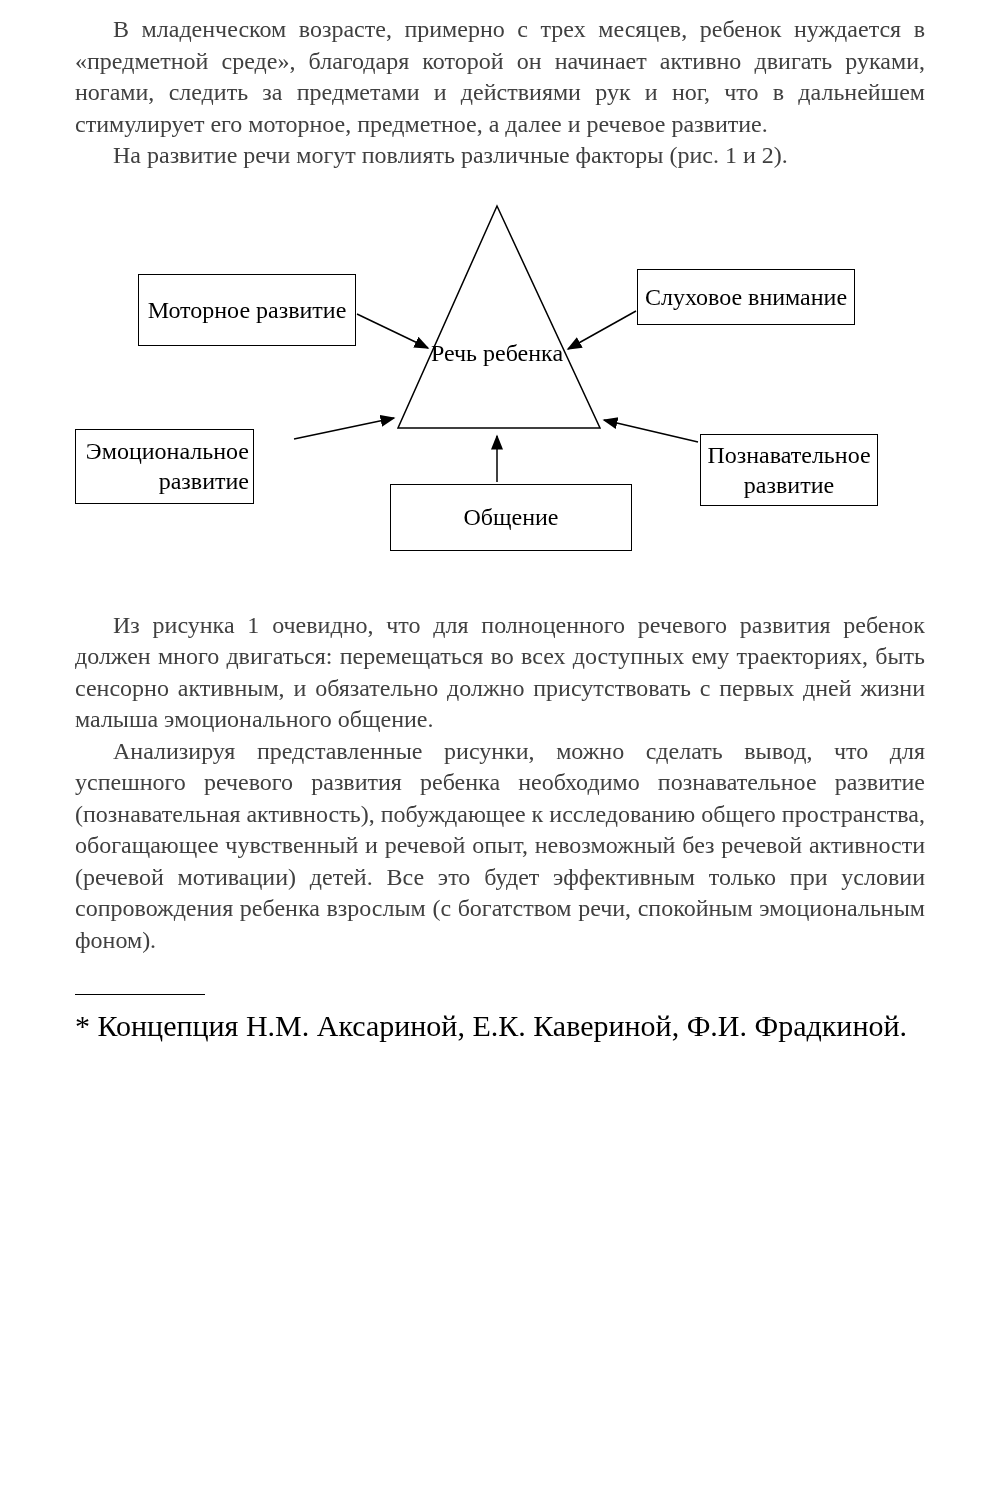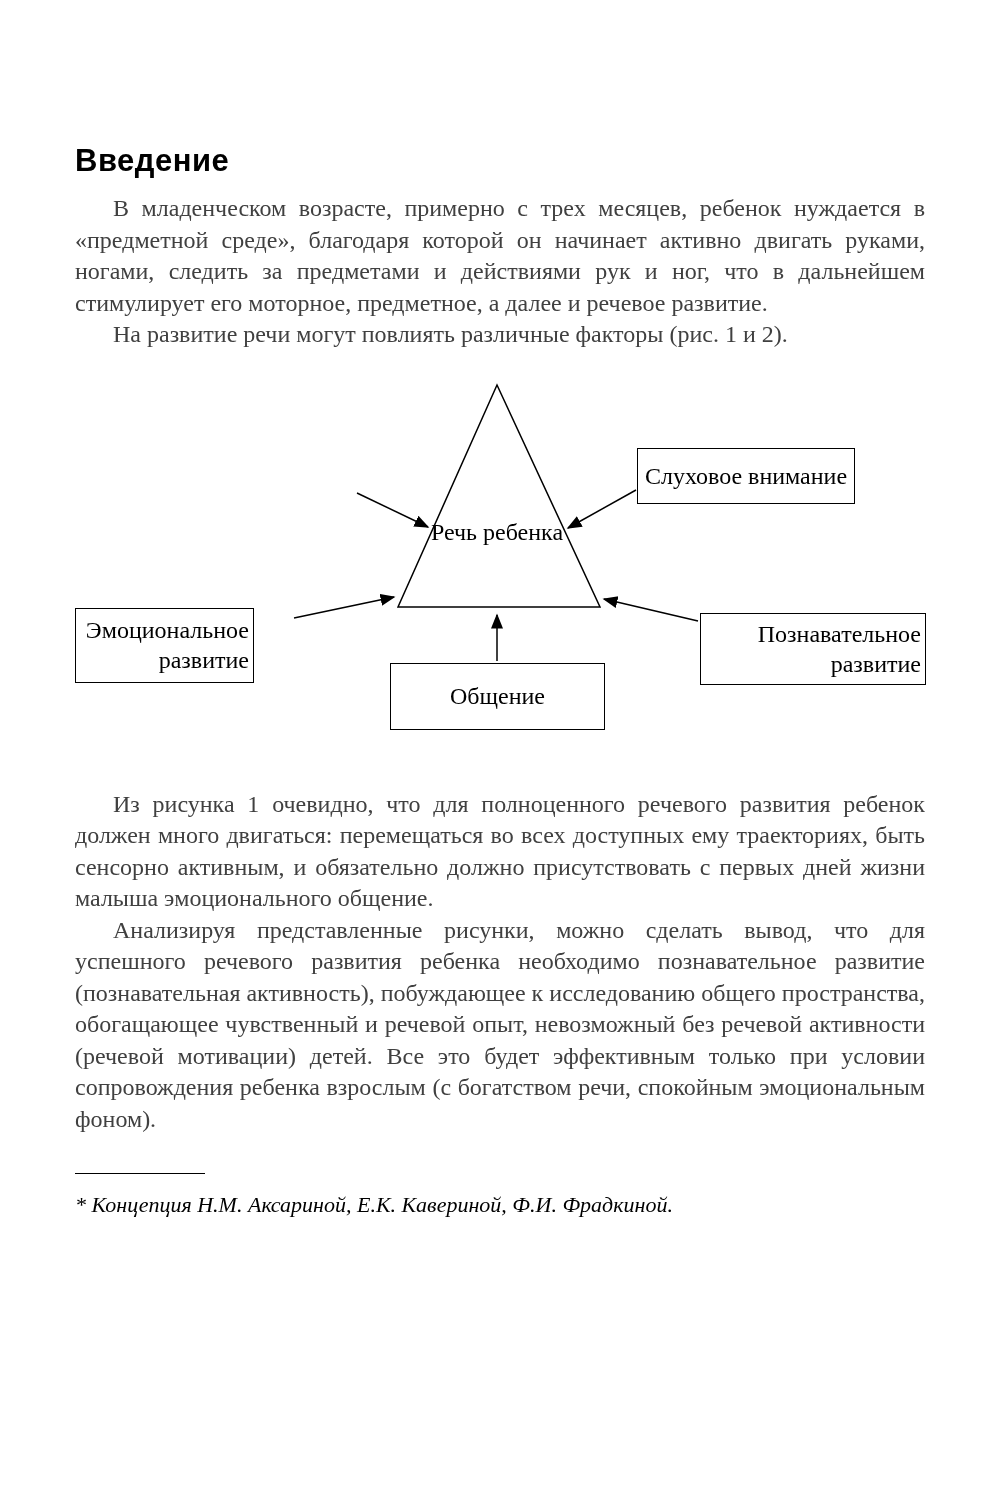--- a/index.html
+++ b/index.html
@@ -83,34 +83,32 @@
   }
   .fn-rule {
     margin: 38px 0 0 0;
     width: 130px;
     border: none;
     border-top: 1.5px solid #000;
     height: 0;
   }
   p.footnote {
     margin: 16px 0 0 0;
-    font-size: 22px;
+    font-size: 30px;
     line-height: 30px;
     text-align: left;
     text-indent: 0;
-    font-style: italic;
   }
 </style>
 </head>
 <body>
 
 <div class="page">
 
   <div class="content">
-    <h1 class="title">Введение</h1>
     <p class="body first">В младенческом возрасте, примерно с трех месяцев, ребенок нуждается в «предметной среде», благодаря которой он начинает активно двигать руками, ногами, следить за предметами и действиями рук и ног, что в дальнейшем стимулирует его моторное, предметное, а далее и речевое развитие.</p>
     <p class="body">На развитие речи могут повлиять различные факторы (рис. 1 и 2).</p>
   </div>
 
   <div class="figure">
     <svg width="1000" height="356" viewBox="0 0 1000 356">
       <defs>
         <marker id="ah" markerWidth="12" markerHeight="10" refX="9" refY="4" orient="auto">
           <path d="M0,0 L10,4 L0,8 Z" fill="#000"></path>
         </marker>
@@ -118,28 +116,29 @@
       <polygon points="497,8 600,230 398,230" fill="none" stroke="#000" stroke-width="1.5"></polygon>
       <line x1="357" y1="116" x2="428" y2="150" stroke="#000" stroke-width="1.5" marker-end="url(#ah)"></line>
       <line x1="636" y1="113" x2="568" y2="151" stroke="#000" stroke-width="1.5" marker-end="url(#ah)"></line>
       <line x1="294" y1="241" x2="394" y2="220" stroke="#000" stroke-width="1.5" marker-end="url(#ah)"></line>
       <line x1="698" y1="244" x2="604" y2="222" stroke="#000" stroke-width="1.5" marker-end="url(#ah)"></line>
       <line x1="497" y1="284" x2="497" y2="238" stroke="#000" stroke-width="1.5" marker-end="url(#ah)"></line>
     </svg>
 
     <div class="center-label" style="left:427px; top:140px; width:140px;">Речь ребенка</div>
 
+    <div class="fbox" style="left:138px; top:76px; width:218px; height:72px;">Моторное развитие</div>
 
     <div class="fbox" style="left:637px; top:71px; width:218px; height:56px;">Слуховое внимание</div>
 
     <div class="fbox" style="left:75px; top:231px; width:179px; height:75px;text-align:right;">Эмоциональное развитие</div>
 
-    <div class="fbox" style="left:700px; top:236px; width:226px; height:72px;text-align:right;">Познавательное развитие</div>
+    <div class="fbox" style="left:700px; top:236px; width:178px; height:72px;">Познавательное развитие</div>
 
-    <div class="fbox" style="left:390px; top:286px; width:215px; height:67px;font-family:Liberation Serif, serif;">Общение</div>
+    <div class="fbox" style="left:390px; top:286px; width:242px; height:67px;font-family:Liberation Serif, serif;">Общение</div>
   </div>
 
   <div class="content">
 
     <p class="body after-fig">Из рисунка 1 очевидно, что для полноценного речевого развития ребенок должен много двигаться: перемещаться во всех доступных ему траекториях, быть сенсорно активным, и обязательно должно присутствовать с первых дней жизни малыша эмоционального общение.</p>
     <p class="body">Анализируя представленные рисунки, можно сделать вывод, что для успешного речевого развития ребенка необходимо познавательное развитие (познавательная активность), побуждающее к исследованию общего пространства, обогащающее чувственный и речевой опыт, невозможный без речевой активности (речевой мотивации) детей. Все это будет эффективным только при условии сопровождения ребенка взрослым (с богатством речи, спокойным эмоциональным фоном).</p>
 
     <div class="fn-rule"></div>
     <p class="footnote">* Концепция Н.М. Аксариной, Е.К. Кавериной, Ф.И. Фрадкиной.</p>
   </div>

